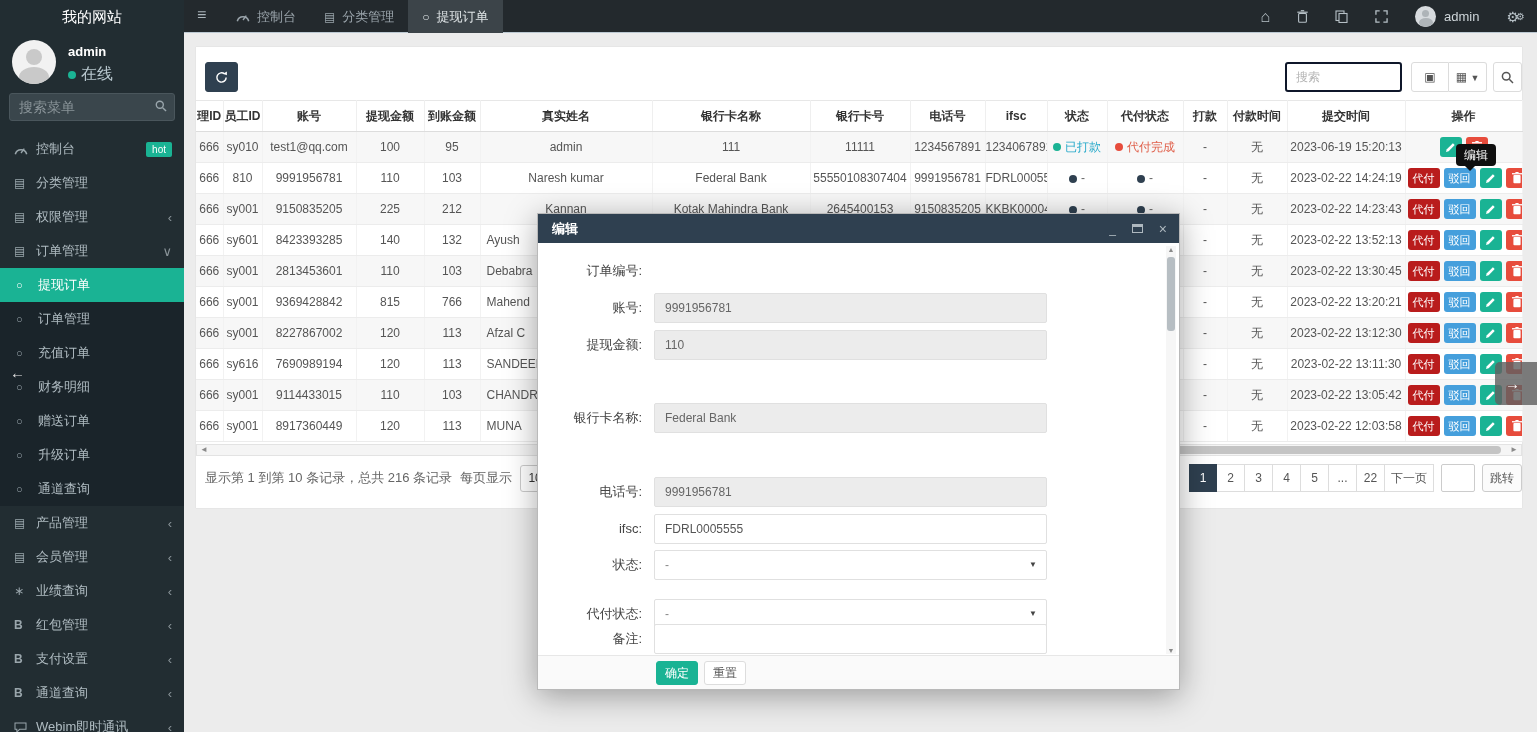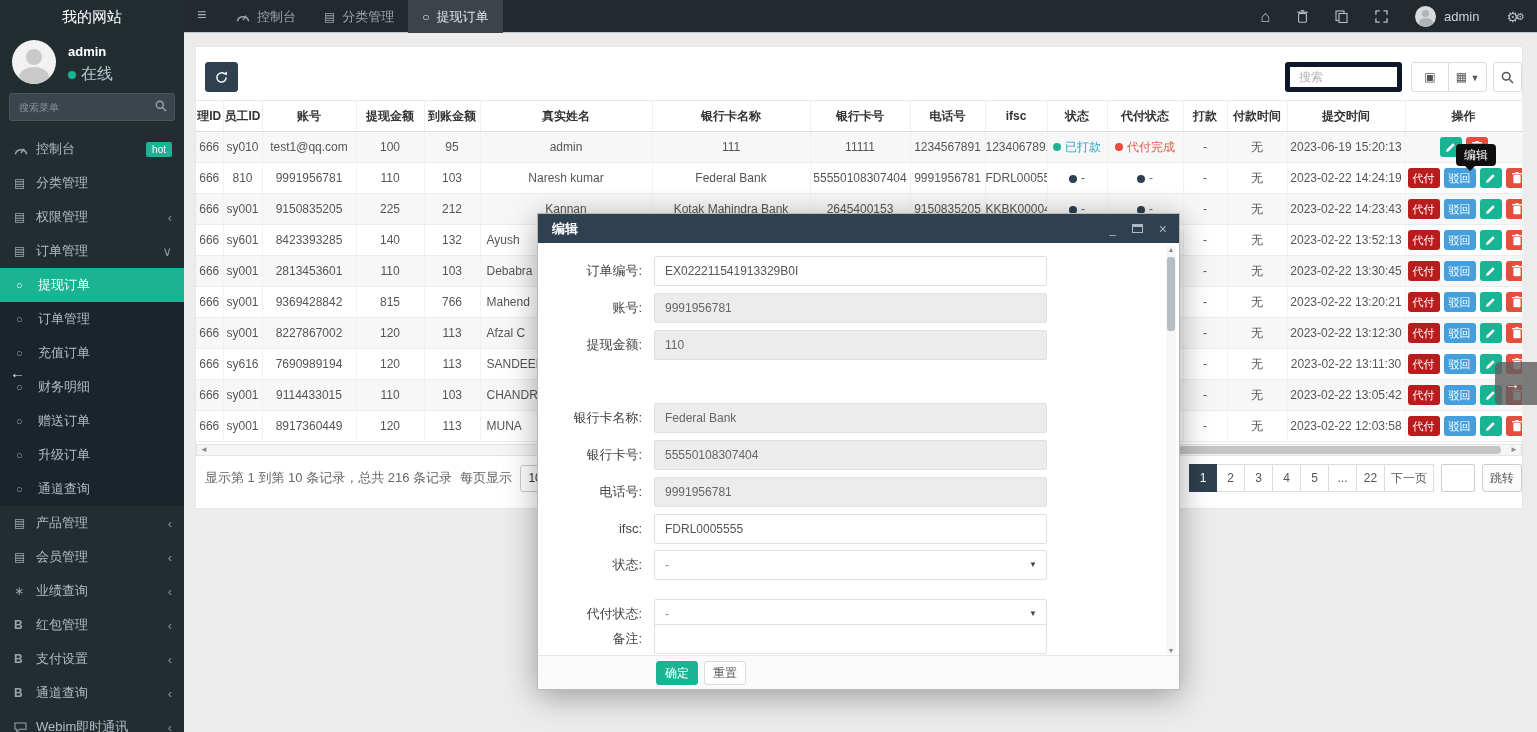--- a/index.html
+++ b/index.html
@@ -11,21 +11,21 @@
   .sidebar { position:absolute; left:0; top:0; width:184px; height:732px; background:#222d32; z-index:5; }
   .side-title { height:33px; line-height:33px; text-align:center; color:#fff; font-size:15px; }
   .user-panel { position:absolute; left:12px; top:40px; height:48px; width:160px; }
   .avatar { position:absolute; left:0; top:0; width:44px; height:44px; border-radius:50%; background:#f2f2f2; overflow:hidden; }
   .avatar .av-head { position:absolute; left:14px; top:9px; width:16px; height:16px; border-radius:50%; background:#c9c9c9; }
   .avatar .av-body { position:absolute; left:7px; top:27px; width:30px; height:20px; border-radius:50%; background:#c9c9c9; }
   .u-name { position:absolute; left:56px; top:4px; color:#fff; font-size:13px; font-weight:bold; }
   .u-status { position:absolute; left:56px; top:24px; color:#b8c7ce; font-size:16px; display:flex; align-items:center; gap:5px; }
   .dot { width:8px; height:8px; border-radius:50%; background:#1ab394; display:inline-block; }
   .side-search { position:absolute; left:9px; top:93px; width:166px; height:28px; }
-  .side-search input { width:100%; height:28px; background:#3a464c; border:1px solid #4a565c; border-radius:3px; color:#cfd6da; font-size:10px; padding:0 28px 0 9px; outline:none; }
+  .side-search input { width:100%; height:28px; background:#3a464c; border:1px solid #4a565c; border-radius:3px; color:#cfd6da; font-size:14px; padding:0 28px 0 9px; outline:none; }
   .side-search input::placeholder { color:#8a9499; }
   .side-search .s-icon { position:absolute; right:8px; top:7px; color:#9aa6ac; }
   #side-menu { position:absolute; left:0; top:132px; width:184px; }
   .mitem { height:34px; display:flex; align-items:center; padding:0 12px 0 14px; color:#b0bcc2; font-size:13px; cursor:pointer; }
   .mitem.sub { background:#1a242a; padding-left:16px; }
   .mitem.active { background:#1ab394; color:#fff; }
   .mitem.active .micon { color:#fff; }
   .micon { width:22px; color:#9aa6ac; font-size:12px; display:inline-flex; align-items:center; }
   .mitem.sub .micon { font-size:11px; }
   .badge { margin-left:auto; background:#1ab394; color:#fff; font-size:10px; padding:2px 6px; border-radius:2px; }
@@ -44,21 +44,21 @@
   .tuser { display:flex; align-items:center; gap:8px; font-size:13px; color:#cfd6da; cursor:pointer; }
   .mini-av { position:relative; width:21px; height:21px; border-radius:50%; background:#d7dbde; overflow:hidden; }
   .mini-av i { position:absolute; left:7px; top:4px; width:7px; height:7px; border-radius:50%; background:#aeb4b8; }
   .mini-av b { position:absolute; left:3.5px; top:12px; width:14px; height:9px; border-radius:50%; background:#aeb4b8; }
   .gearset .g2 { font-size:10px; margin-left:-3px; vertical-align:top; }
   .ticn { cursor:pointer; display:inline-flex; align-items:center; }
 
   
   .panel { position:absolute; left:196px; top:47px; width:1326px; height:461px; background:#fff; box-shadow:0 0 1px rgba(0,0,0,.15); z-index:3; }
   .refresh { position:absolute; left:9px; top:15px; width:33px; height:30px; background:#2f4050; border:1px solid #2f4050; border-radius:3px; color:#fff; display:flex; align-items:center; justify-content:center; cursor:pointer; }
-  .tbl-search { position:absolute; left:1089px; top:15px; width:117px; height:30px; border:5px solid #0f172a; border-radius:3px; font-size:12px; color:#555; padding:0 9px; outline:none; }
+  .tbl-search { position:absolute; left:1089px; top:15px; width:117px; height:30px; border:2px solid #0f172a; border-radius:3px; font-size:12px; color:#555; padding:0 9px; outline:none; }
   .tbl-search::placeholder { color:#b5b5b5; }
   .btn-group { position:absolute; left:1215px; top:15px; display:flex; }
   .btn-group button { width:38px; height:30px; background:#fff; border:1px solid #dcdcdc; color:#555; font-size:12px; cursor:pointer; }
   .btn-group button:first-child { border-radius:3px 0 0 3px; }
   .btn-group button:last-child { border-radius:0 3px 3px 0; border-left:none; }
   .search-btn { position:absolute; left:1297px; top:15px; width:29px; height:30px; background:#fff; border:1px solid #dcdcdc; border-radius:3px; color:#555; cursor:pointer; display:flex; align-items:center; justify-content:center; }
 
   table#orders { position:absolute; left:0; top:53px; width:1326px; border-collapse:collapse; table-layout:fixed; }
   #orders th { height:31px; font-size:12px; font-weight:bold; color:#333; text-align:center; border-bottom:1px solid #ddd; border-top:1px solid #e7e7e7; border-right:1px solid #efefef; overflow:hidden; white-space:nowrap; }
   #orders td { height:31px; font-size:12px; color:#555; text-align:center; border-bottom:1px solid #ececec; border-right:1px solid #f2f2f2; overflow:hidden; white-space:nowrap; }
@@ -757,37 +757,32 @@
       <span>编辑</span>
       <span class="m-controls">
         <span class="wc">_</span>
         <span class="wc wc-max"></span>
         <span class="wc" style="font-size:14px">×</span>
       </span>
     </div>
     <div class="m-body" id="m-fields">
         <div class="mrow" style="top:13px">
           <div class="mlab">订单编号:</div>
-          <div class="mctl"><input value="EX022211541913329B0I" style=""></div>
         </div>
         <div class="mrow" style="top:50px">
           <div class="mlab">账号:</div>
           <div class="mctl"><input class="disabled" readonly="" value="9991956781" style=""></div>
         </div>
         <div class="mrow" style="top:87px">
           <div class="mlab">提现金额:</div>
           <div class="mctl"><input class="disabled" readonly="" value="110" style=""></div>
         </div>
         <div class="mrow" style="top:160px">
           <div class="mlab">银行卡名称:</div>
           <div class="mctl"><input class="disabled" readonly="" value="Federal Bank" style=""></div>
-        </div>
-        <div class="mrow" style="top:197px">
-          <div class="mlab">银行卡号:</div>
-          <div class="mctl"><input class="disabled" readonly="" value="55550108307404" style=""></div>
         </div>
         <div class="mrow" style="top:234px">
           <div class="mlab">电话号:</div>
           <div class="mctl"><input class="disabled" readonly="" value="9991956781" style=""></div>
         </div>
         <div class="mrow" style="top:271px">
           <div class="mlab">ifsc:</div>
           <div class="mctl"><input value="FDRL0005555" style=""></div>
         </div>
         <div class="mrow" style="top:307px">

